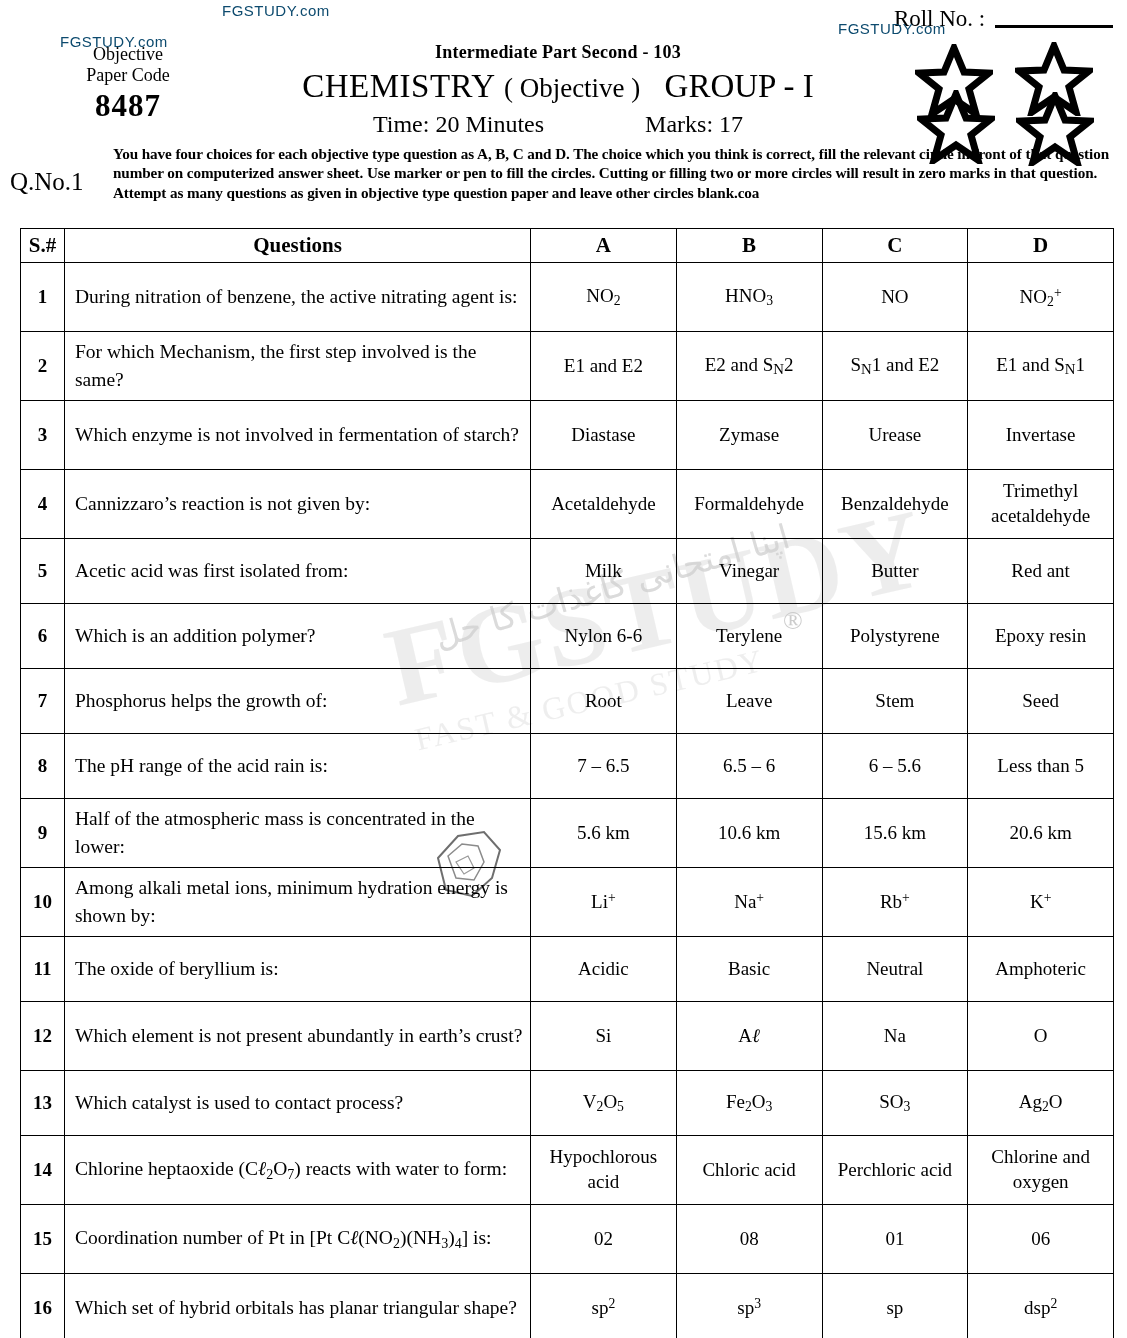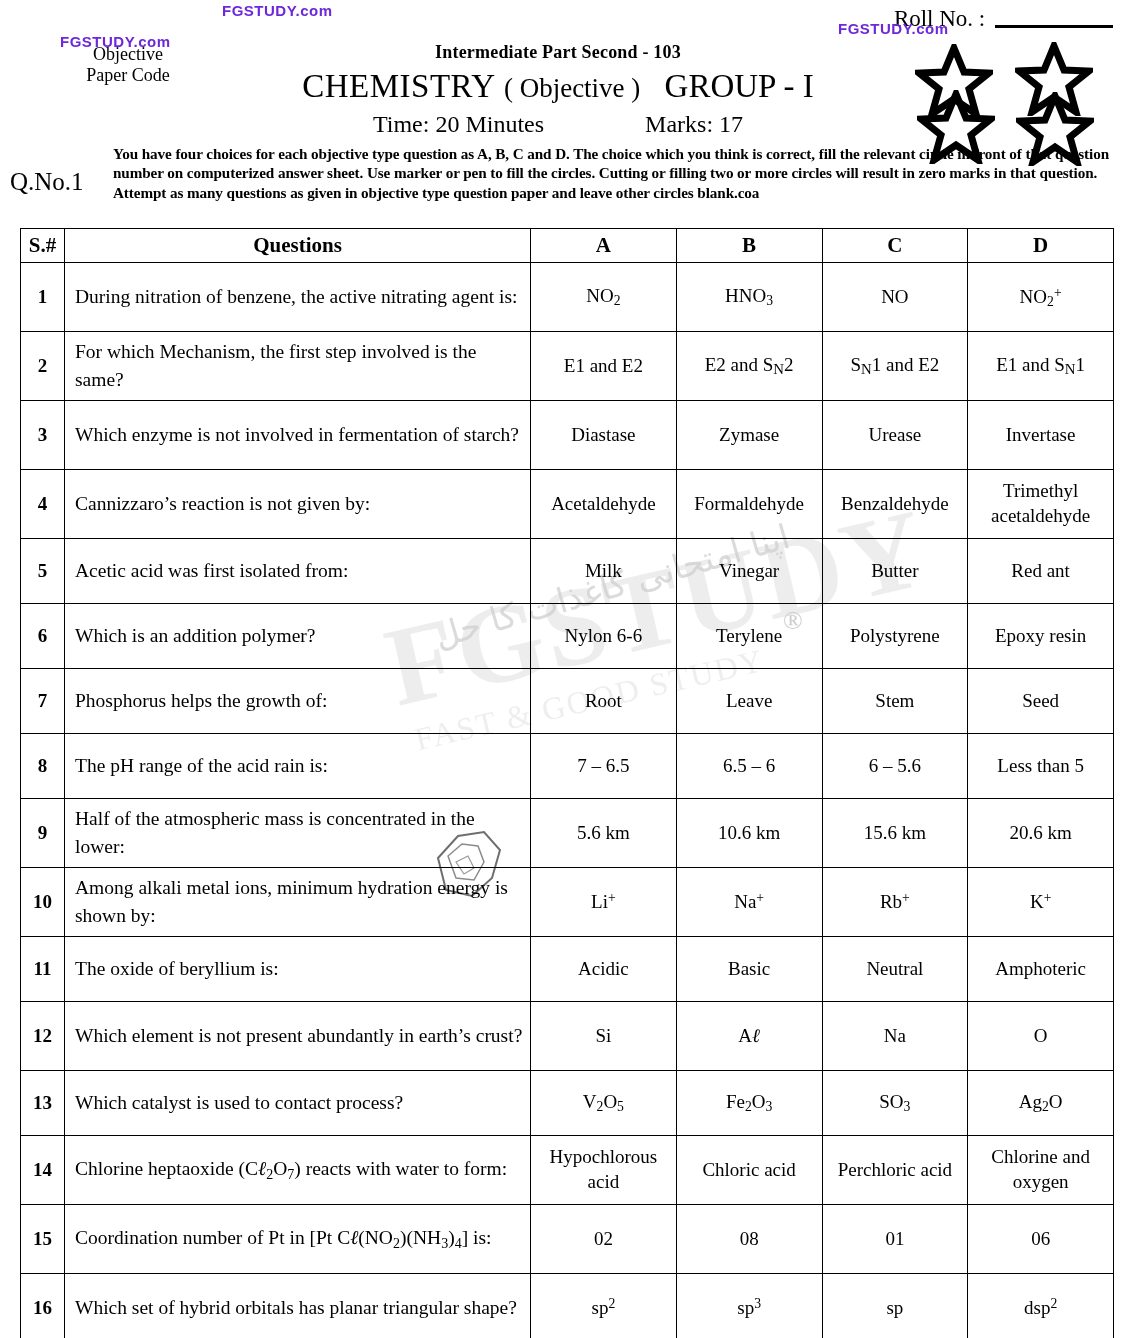--- a/index.html
+++ b/index.html
@@ -13,26 +13,25 @@
     font-family: "Liberation Serif", serif;
     color: #000000;
     position: relative;
     overflow: hidden;
   }
 
   
   .wm-corner {
     position: absolute;
     font-family: "Liberation Sans", sans-serif;
-    color: #6d28d9;
+    color: #0c4a6e;
     font-size: 15px;
     letter-spacing: .5px;
     white-space: nowrap;
     z-index: 5;
-    font-weight: bold;
   }
   .wm-c1 { left: 222px; top: 2px; }
   .wm-c2 { left: 60px;  top: 33px; }
   .wm-c3 { left: 838px; top: 20px; }
 
   .wm-big {
     position: absolute;
     left: 400px;
     top: 560px;
     width: 480px;
@@ -250,20 +249,21 @@
   <path d="M6 30 L26 8 L52 4 L68 22 L60 50 L40 68 L14 62 Z" fill="none" stroke="#555" stroke-width="2"></path>
   <path d="M16 28 L30 16 L46 18 L52 34 L42 52 L24 50 Z" fill="none" stroke="#777" stroke-width="1.5"></path>
   <path d="M24 34 L36 28 L42 40 L32 46 Z" fill="none" stroke="#888" stroke-width="1.2"></path>
 </svg>
 
 <div class="header">
 
   <div class="paper-code">
     <div class="pc-line">Objective</div>
     <div class="pc-line">Paper Code</div>
+    <div class="pc-num">8487</div>
   </div>
 
   <div class="center-head">
     <div class="ch-sub">Intermediate Part Second - 103</div>
     <div class="ch-title">
       <span class="ch-main">CHEMISTRY</span>
       <span class="ch-obj">( Objective )</span>
       <span class="ch-grp">GROUP - I</span>
     </div>
     <div class="ch-meta">

